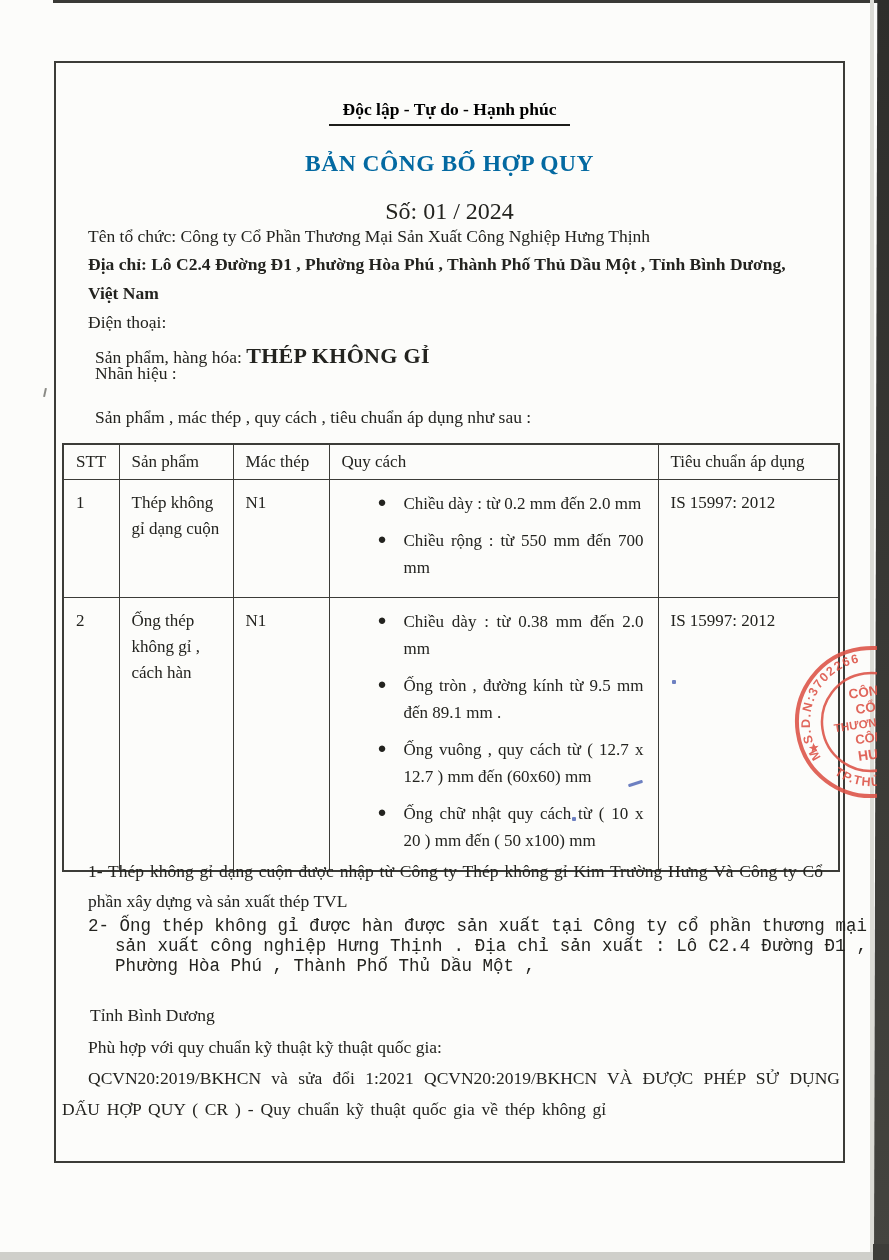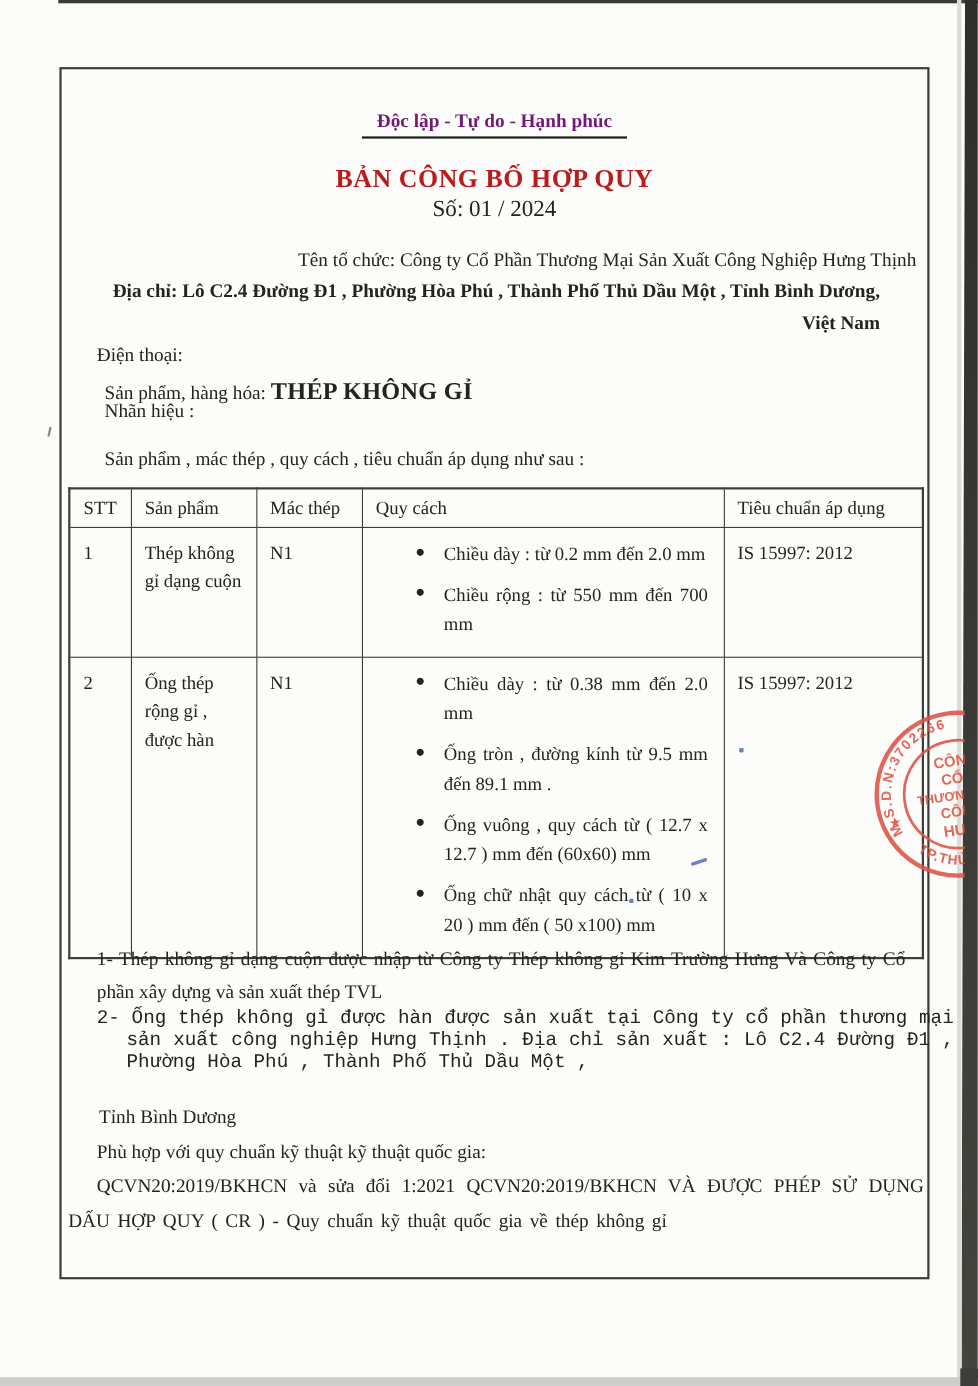--- a/index.html
+++ b/index.html
@@ -18,25 +18,25 @@
   .page-edge-line{position:absolute;left:870px;top:0;width:4px;height:1253px;background:#dcdcd6;}
   .bottom-edge{position:absolute;left:0;top:1252px;width:889px;height:8px;background:#cfcfca;}
   .corner-mark{position:absolute;left:873px;top:1244px;width:16px;height:16px;background:#3d3d39;}
   
   .frame{position:absolute;left:54px;top:61px;width:787px;height:1098px;border:2px solid #3c3c38;}
   
   .center{position:absolute;left:54px;width:791px;text-align:center;}
   .national-title{top:71px;font-size:19.5px;font-weight:bold;letter-spacing:.3px;color:#1d1d1a;}
   .motto-wrap{top:99px;}
   .motto{display:inline-block;font-size:17.5px;font-weight:bold;
-    border-bottom:2.5px solid #1d1d1a;padding:0 14px 4px 14px;color:#701a75;}
-  .doc-title{top:150px;font-size:23.5px;font-weight:bold;letter-spacing:.5px;color:#b91c1c;}
-  .doc-number{top:177px;font-size:21px;}
+    border-bottom:2.5px solid #1d1d1a;padding:0 14px 4px 14px;color:#000000;}
+  .doc-title{top:150px;font-size:23.5px;font-weight:bold;letter-spacing:.5px;color:#0369a1;}
+  .doc-number{top:198px;font-size:24px;}
   
-  .para{position:absolute;font-size:17.5px;line-height:28.5px;text-align:right;}
+  .para{position:absolute;font-size:17.5px;line-height:28.5px;}
   .p-org{left:88px;top:222px;width:745px;}
   .p-addr{left:88px;top:250px;width:712px;font-weight:bold;}
   .p-phone{left:88px;top:308px;}
   .p-product{left:95px;top:342px;}
   .p-product b{font-size:22px;letter-spacing:.3px;}
   .p-brand{left:95px;top:359px;}
   .p-intro{left:95px;top:403px;}
   
   table.spec{position:absolute;left:62px;top:443px;border-collapse:collapse;table-layout:fixed;
     width:776px;font-size:17px;padding-left:19px;}
@@ -120,21 +120,21 @@
       <td>
         <ul class="specs">
           <li><span class="blt">●</span><span>Chiều dày : từ 0.2 mm đến 2.0 mm</span></li>
           <li><span class="blt">●</span><span>Chiều rộng : từ 550 mm đến 700 mm</span></li>
         </ul>
       </td>
       <td>IS 15997: 2012</td>
     </tr>
     <tr class="r2">
       <td class="c-stt">2</td>
-      <td class="c-prod">Ống thép rộng gỉ , được hàn</td>
+      <td class="c-prod">Ống thép không gỉ , cách hàn</td>
       <td class="c-grade">N1</td>
       <td>
         <ul class="specs">
           <li><span class="blt">●</span><span>Chiều dày : từ 0.38 mm đến 2.0 mm</span></li>
           <li><span class="blt">●</span><span>Ống tròn , đường kính từ 9.5 mm đến 89.1 mm .</span></li>
           <li><span class="blt">●</span><span>Ống vuông , quy cách từ ( 12.7 x 12.7 ) mm đến (60x60) mm</span></li>
           <li><span class="blt">●</span><span>Ống chữ nhật quy cách từ ( 10 x 20 ) mm đến ( 50 x100) mm</span></li>
         </ul>
       </td>
       <td>IS 15997: 2012</td>

